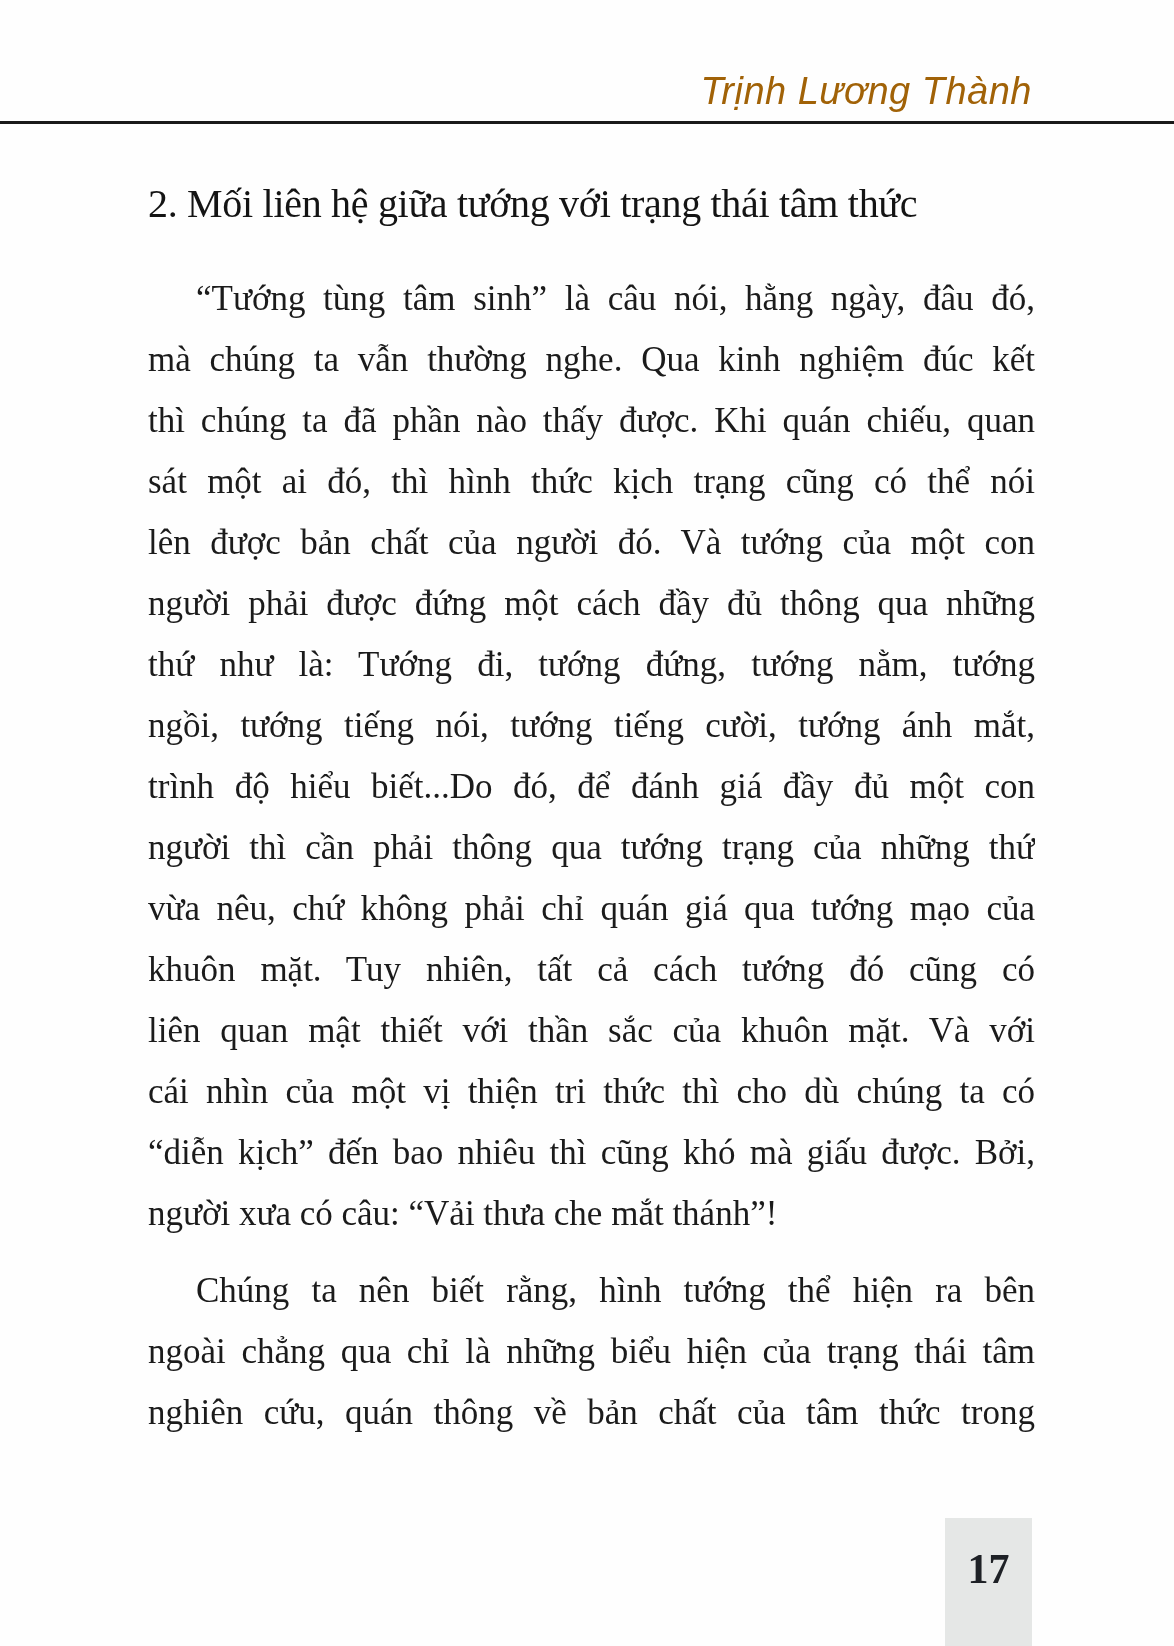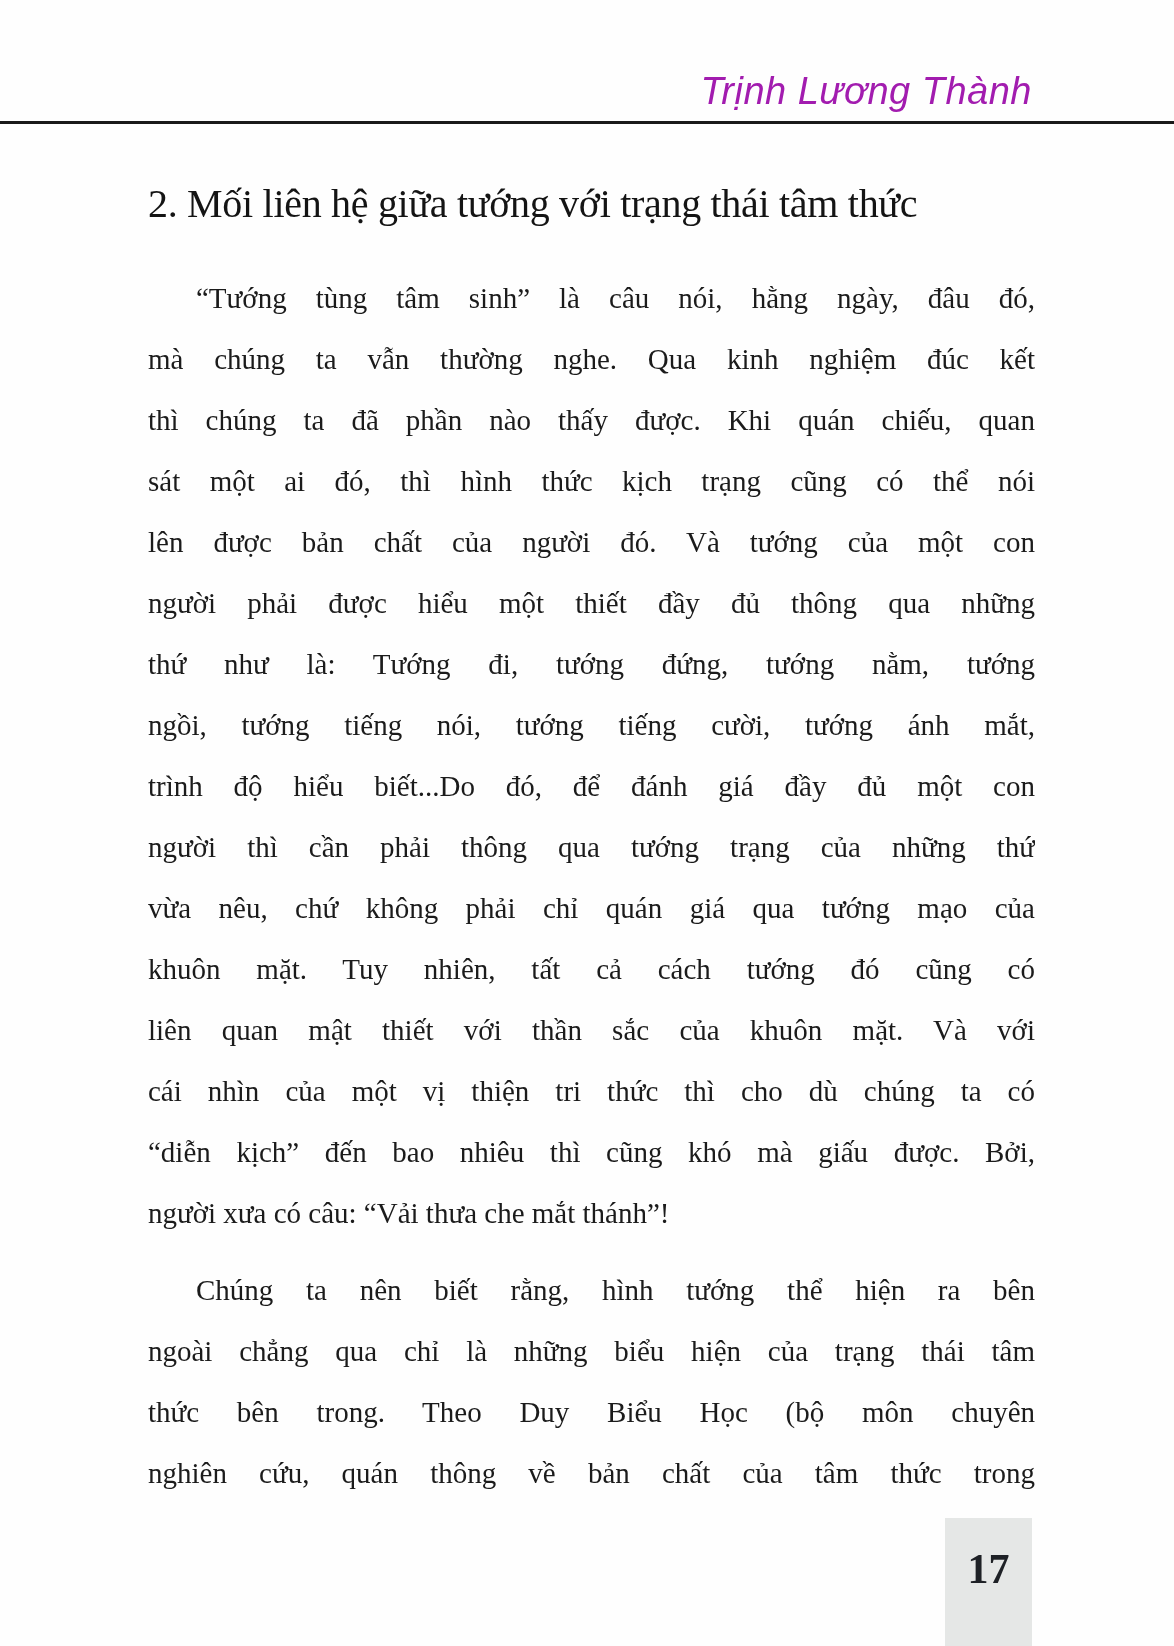--- a/index.html
+++ b/index.html
@@ -14,21 +14,21 @@
   }
   .running-header {
     position: absolute;
     top: 72px;
     right: 142px;
     font-family: "Liberation Sans", sans-serif;
     font-style: italic;
     font-size: 38px;
     line-height: 1;
     letter-spacing: 0.5px;
-    color: #a21caf;
+    color: #a16207;
     white-space: nowrap;
   }
   .header-rule {
     position: absolute;
     top: 121px;
     left: 0;
     width: 1174px;
     height: 3px;
     background: #1a1a1a;
   }
@@ -43,21 +43,21 @@
     line-height: 48px;
     letter-spacing: -0.3px;
     white-space: nowrap;
     color: #141414;
   }
   .body-text {
     position: absolute;
     top: 268px;
     left: 148px;
     width: 887px;
-    font-size: 29px;
+    font-size: 35px;
   }
   .paragraph { margin: 0; }
   .para-gap { margin-top: 16px; }
   .line {
     height: 61px;
     line-height: 61px;
     text-align: justify;
     text-align-last: justify;
     overflow: hidden;
     white-space: normal;
@@ -97,37 +97,36 @@
   <h2 class="section-heading">2. Mối liên hệ giữa tướng với trạng thái tâm thức</h2>
 
   <div class="body-text">
 
     <div class="paragraph">
       <div class="line first">“Tướng tùng tâm sinh” là câu nói, hằng ngày, đâu đó,</div>
       <div class="line">mà chúng ta vẫn thường nghe. Qua kinh nghiệm đúc kết</div>
       <div class="line">thì chúng ta đã phần nào thấy được. Khi quán chiếu, quan</div>
       <div class="line">sát một ai đó, thì hình thức kịch trạng cũng có thể nói</div>
       <div class="line">lên được bản chất của người đó. Và tướng của một con</div>
-      <div class="line">người phải được hiểu một thiết đầy đủ thông qua những</div>
+      <div class="line">người phải được đứng một cách đầy đủ thông qua những</div>
       <div class="line">thứ như là: Tướng đi, tướng đứng, tướng nằm, tướng</div>
       <div class="line">ngồi, tướng tiếng nói, tướng tiếng cười, tướng ánh mắt,</div>
       <div class="line">trình độ hiểu biết...Do đó, để đánh giá đầy đủ một con</div>
       <div class="line">người thì cần phải thông qua tướng trạng của những thứ</div>
       <div class="line">vừa nêu, chứ không phải chỉ quán giá qua tướng mạo của</div>
       <div class="line">khuôn mặt. Tuy nhiên, tất cả cách tướng đó cũng có</div>
       <div class="line">liên quan mật thiết với thần sắc của khuôn mặt. Và với</div>
       <div class="line">cái nhìn của một vị thiện tri thức thì cho dù chúng ta có</div>
       <div class="line">“diễn kịch” đến bao nhiêu thì cũng khó mà giấu được. Bởi,</div>
       <div class="line lastline">người xưa có câu: “Vải thưa che mắt thánh”!</div>
     </div>
 
     <div class="paragraph para-gap">
       <div class="line first">Chúng ta nên biết rằng, hình tướng thể hiện ra bên</div>
       <div class="line">ngoài chẳng qua chỉ là những biểu hiện của trạng thái tâm</div>
-      <div class="line">thức bên trong. Theo Duy Biểu Học (bộ môn chuyên</div>
       <div class="line">nghiên cứu, quán thông về bản chất của tâm thức trong</div>
     </div>
 
   </div>
 
   <div class="page-number-box">
     <span class="page-number">17</span>
   </div>
 
 </div>

